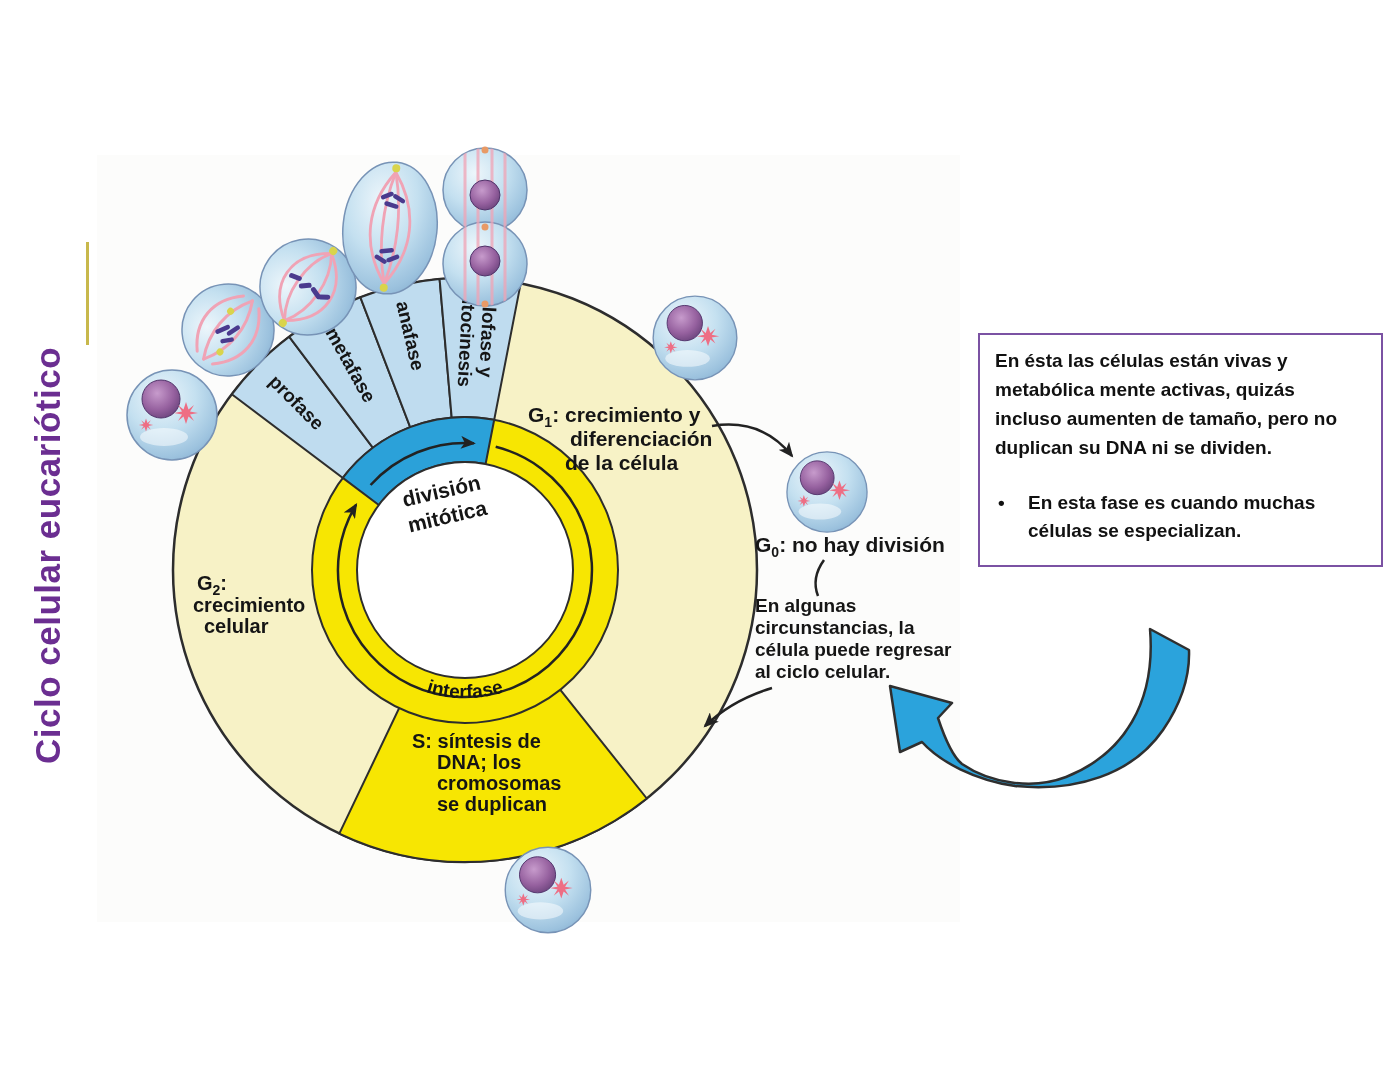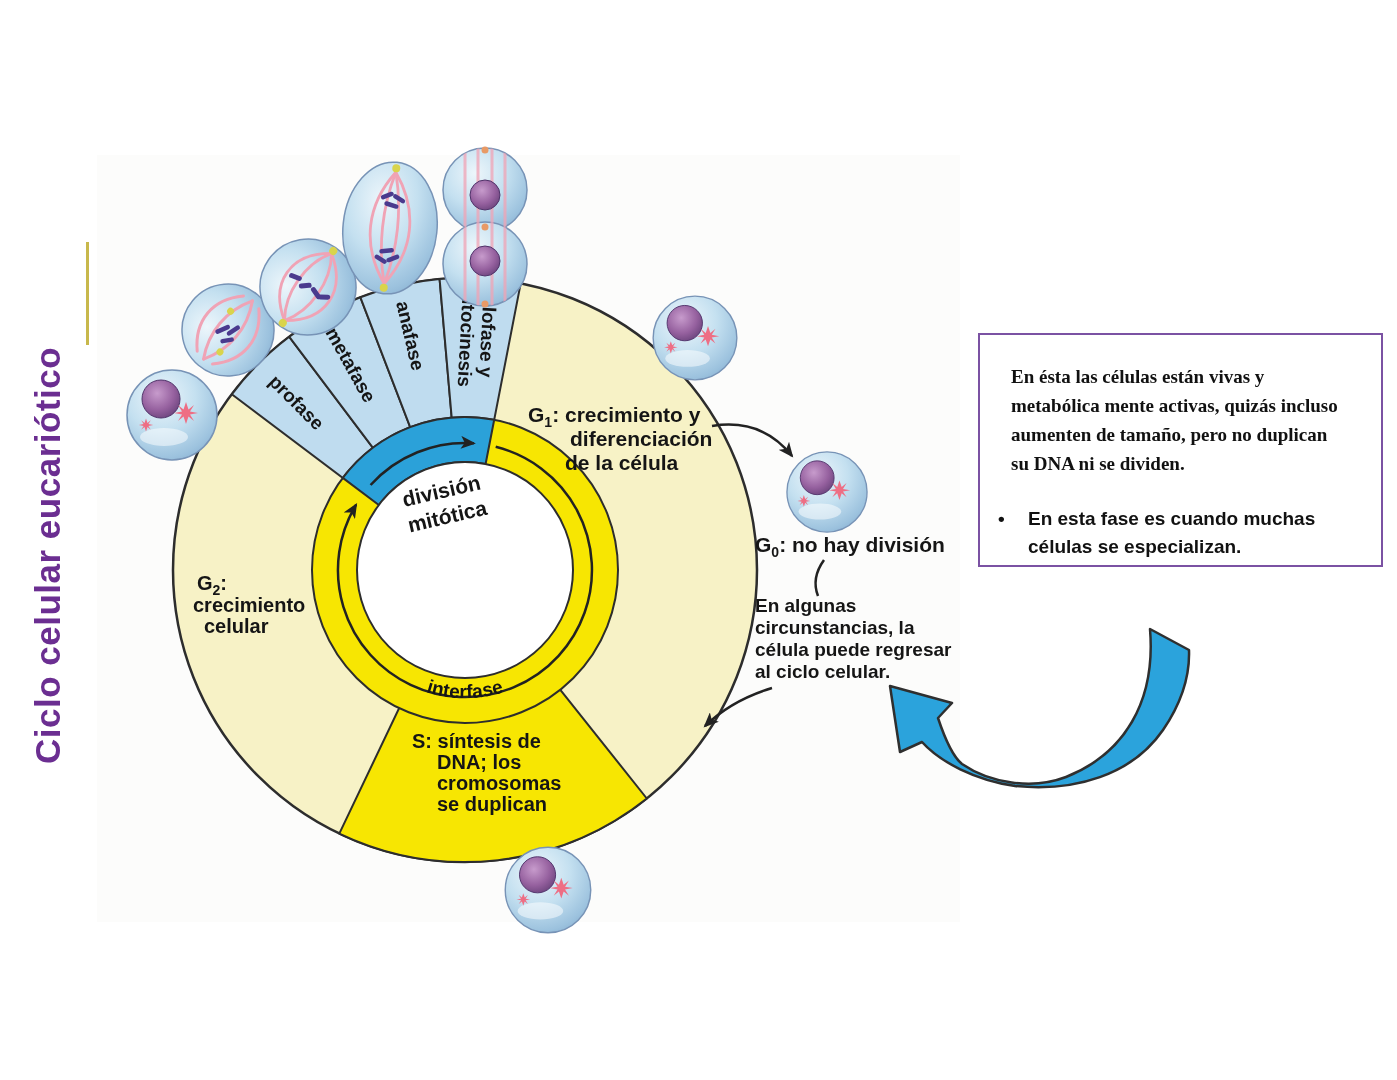--- a/index.html
+++ b/index.html
@@ -16,21 +16,21 @@
   }
   .accent-line{
     position:absolute;left:86px;top:242px;width:3px;height:103px;background:#C8B84C;
   }
   .note-box{
     position:absolute;left:978px;top:333px;width:405px;height:234px;
     box-sizing:border-box;border:2px solid #7B52A3;background:#ffffff;
     padding:12px 15px 0 15px;color:#111;
     font-weight:bold;font-size:19px;line-height:1.52;
   }
-  .note-box p{margin:16px;font-family:Liberation Serif, serif;}
+  .note-box p{margin:0;}
   .note-bullet-row{display:flex;margin-top:26px;padding-left:3px;}
   .note-bullet-marker{width:30px;flex:0 0 30px;}
   .lbl{font-family:"Liberation Sans",sans-serif;font-weight:bold;fill:#151515;}
   .f19{font-size:19px;}
   .f20{font-size:20px;}
   .f21{font-size:21px;}
 </style>
 </head>
 <body>
 

